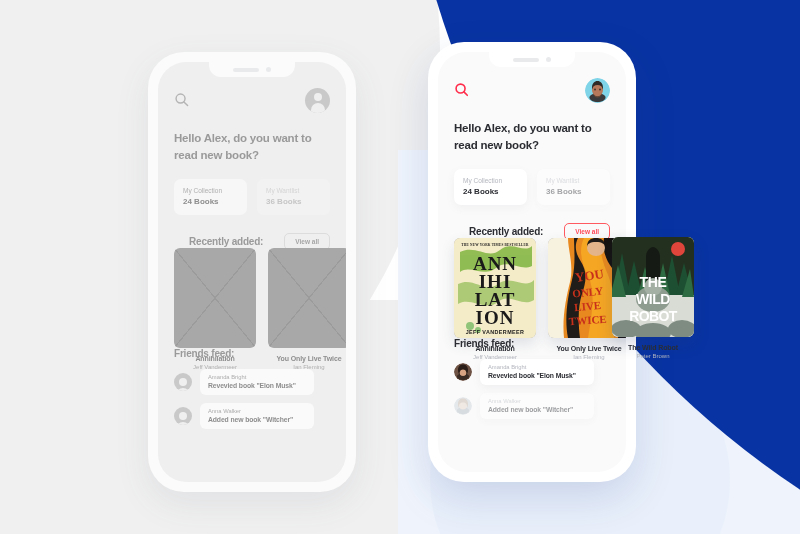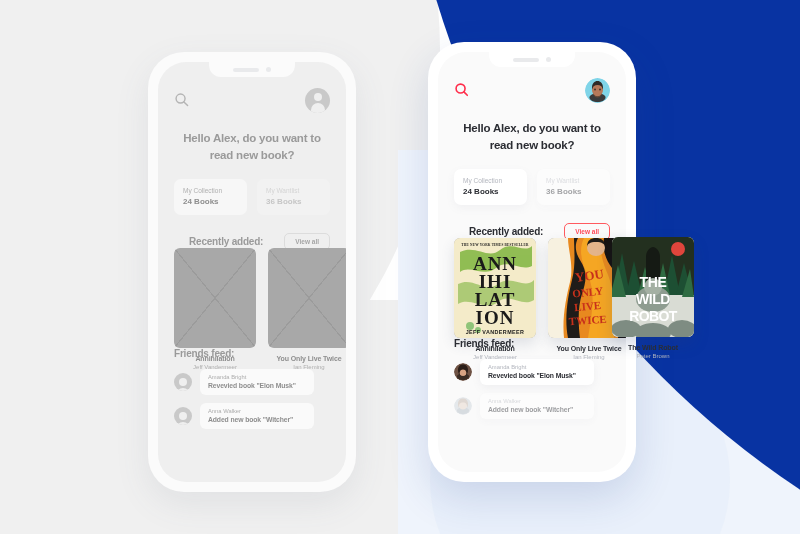--- a/index.html
+++ b/index.html
@@ -126,21 +126,20 @@
   .avatar-gray::after {
     content: ""; position: absolute; left: 50%; top: 15px;
     transform: translateX(-50%);
     width: 14px; height: 12px; border-radius: 7px 7px 0 0; background: #EFEFEF;
   }
 
   .greeting {
     font-size: 11.5px; font-weight: 700; line-height: 1.45;
     letter-spacing: -.2px;
     margin-bottom: 16px;
-    text-align: center;
   }
   .greeting-left  { color: #9A9A9A; }
   .greeting-right { color: #2B2D33; }
 
   .stats { display: flex; gap: 10px; margin-bottom: 18px; }
   .stat-card {
     flex: 1; border-radius: 7px; padding: 8px 9px 9px 9px;
     background: #FFFFFF;
   }
   .stat-card.dim { opacity: .42; }

